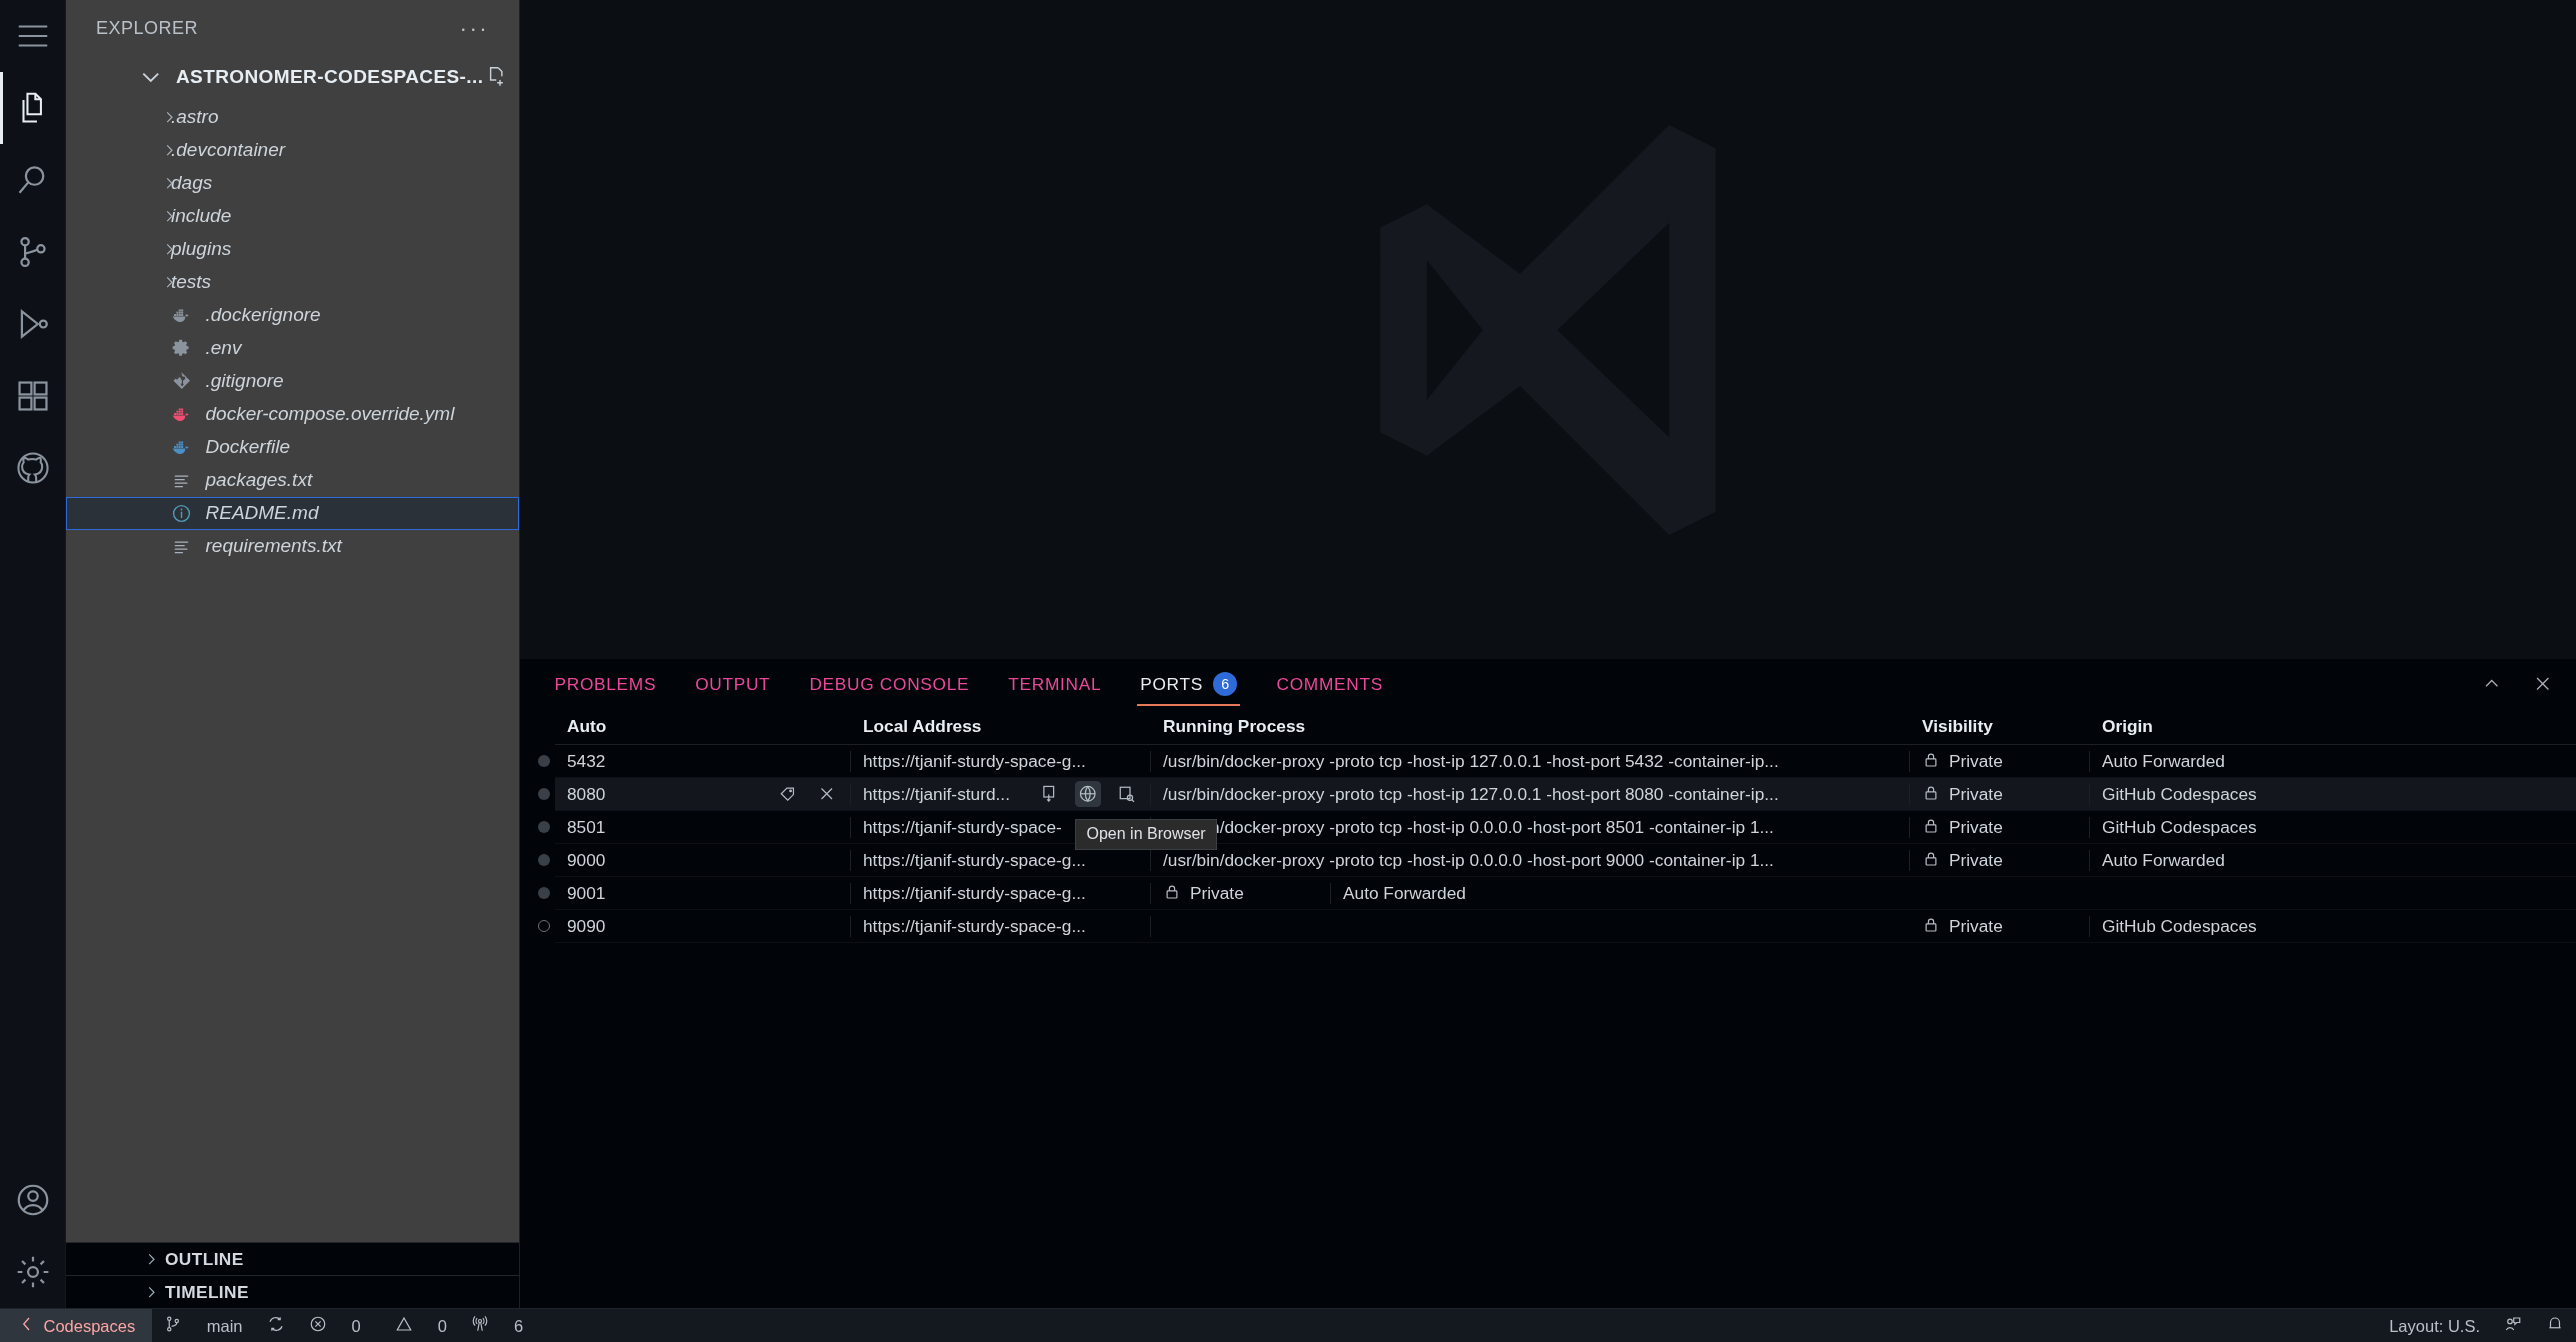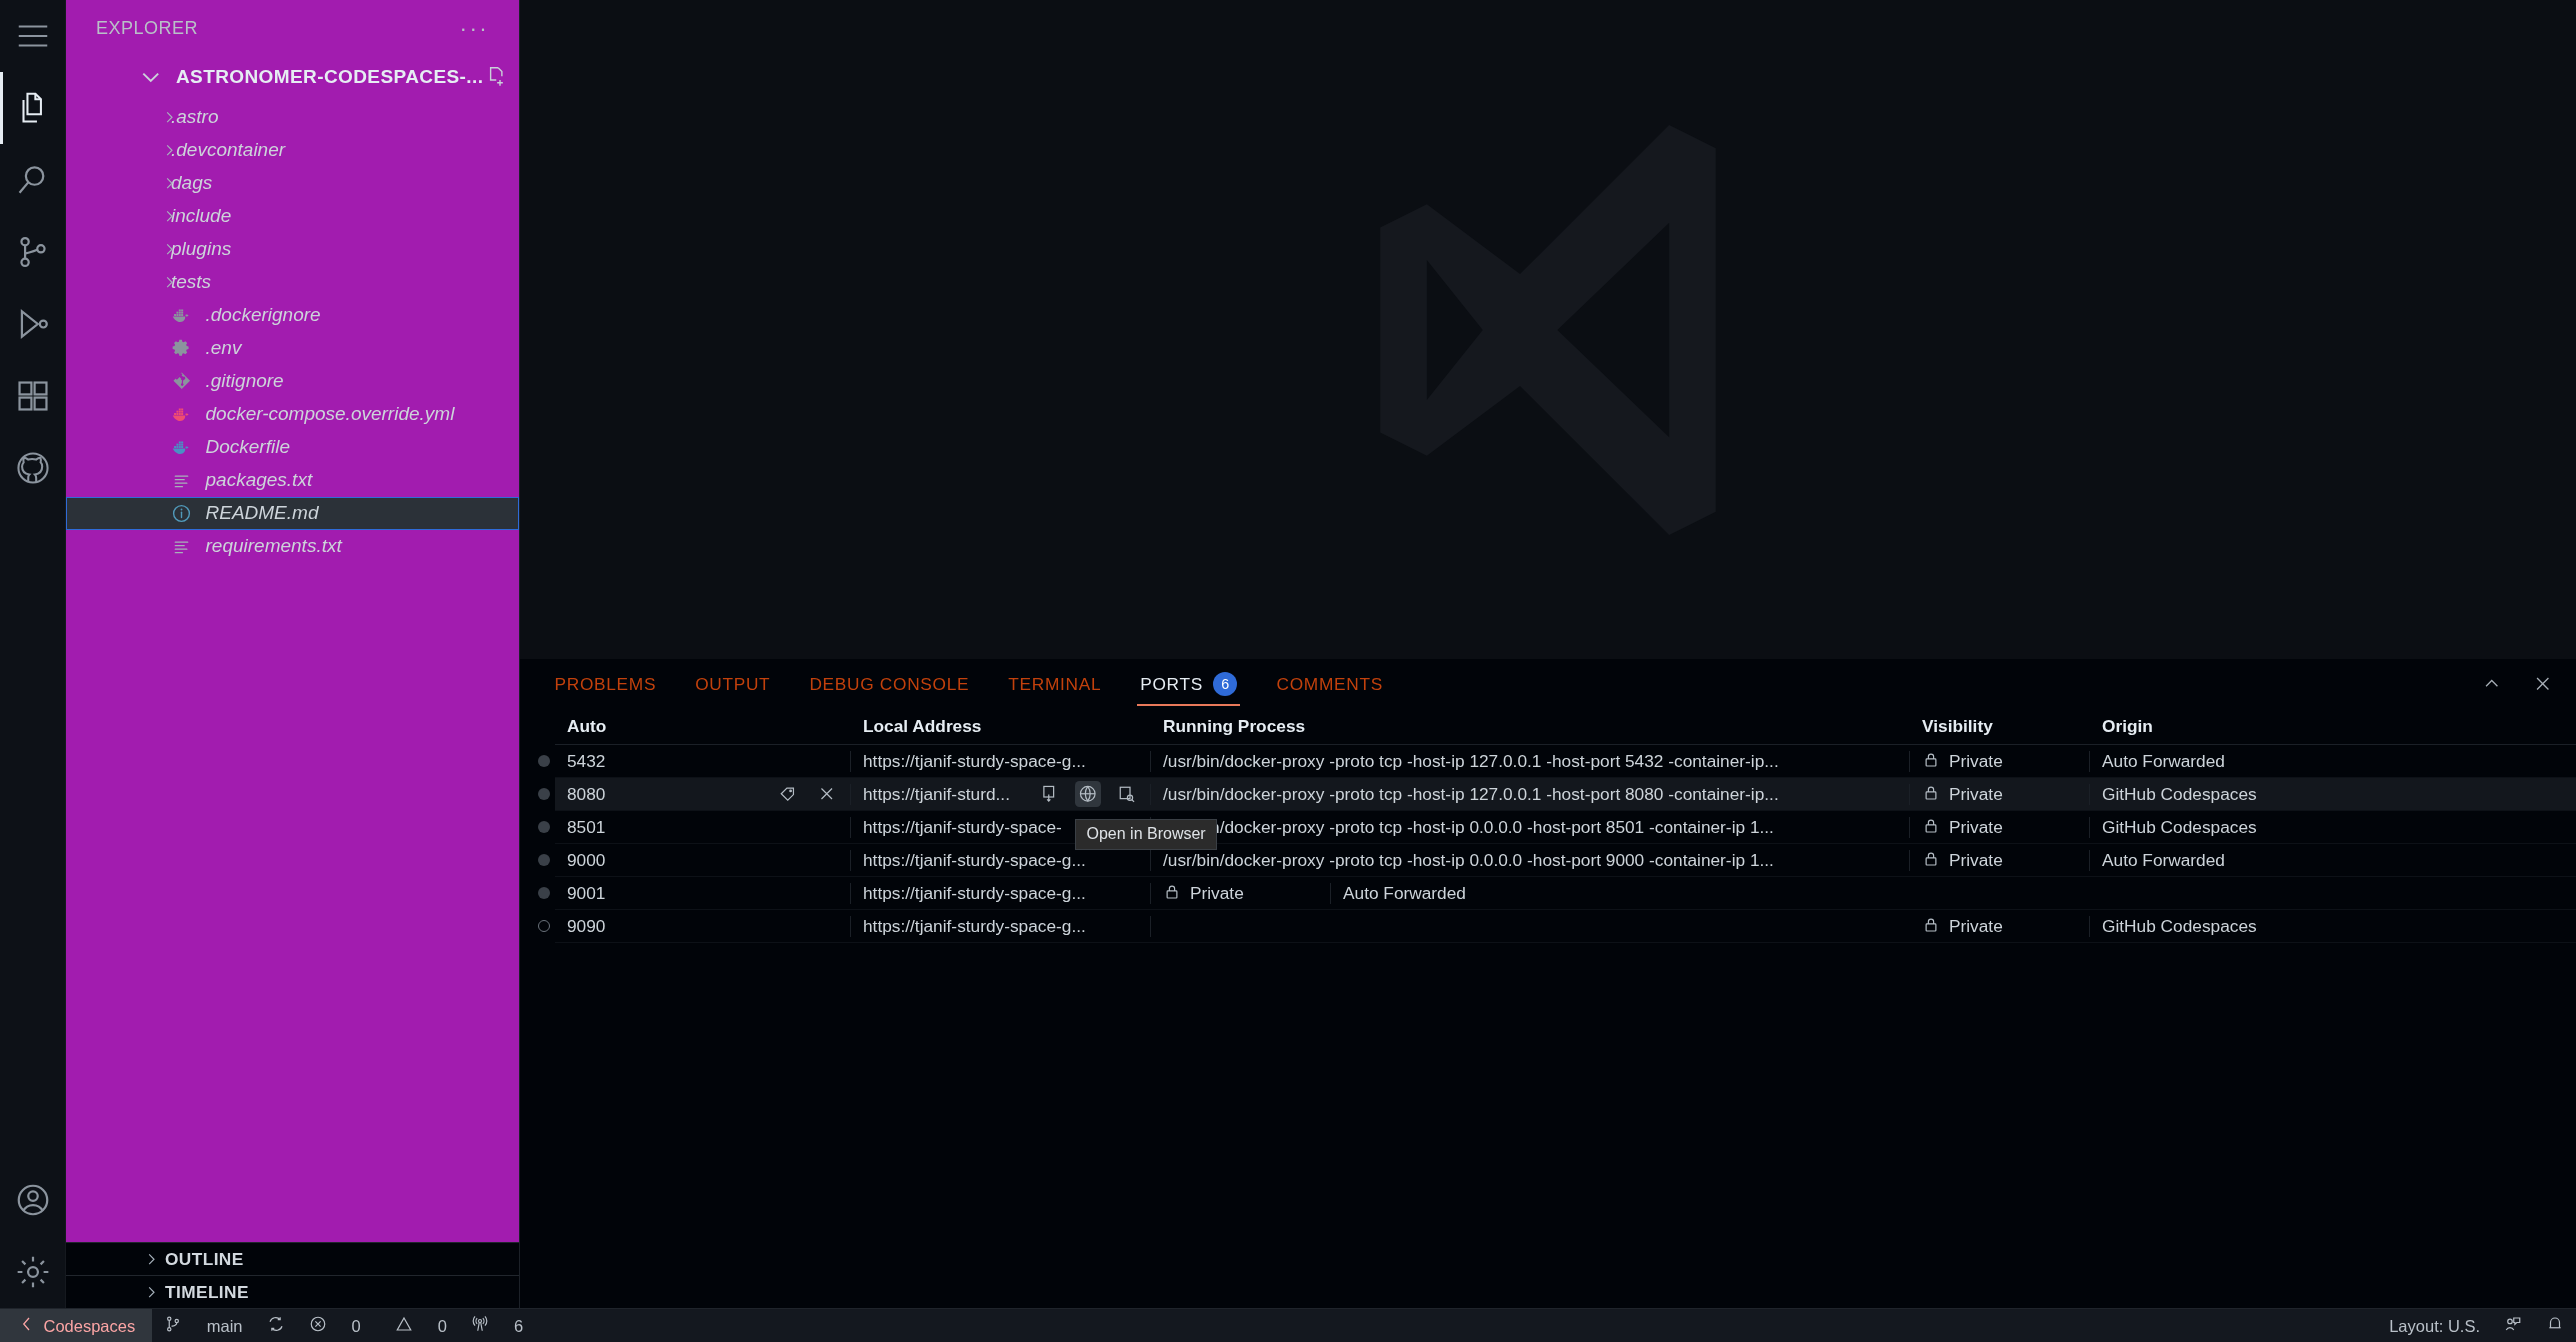--- a/index.html
+++ b/index.html
@@ -24,21 +24,21 @@
   }
   .act-item.active { color: #e6edf3; }
   .act-item.active::before {
     content: ""; position: absolute; left: 0; top: 0; bottom: 0; width: 3px; background: #e6edf3;
   }
   .act-item svg { width: 38px; height: 38px; display: block; }
   .act-spacer { flex: 1; }
 
   
   .side-bar {
-    width: 454px; background: #a21caf; flex-shrink: 0;
+    width: 454px; background: #404040; flex-shrink: 0;
     display: flex; flex-direction: column; border-right: 0.8px solid #1c2128;
   }
   .side-title {
     height: 57px; display: flex; align-items: center; padding: 0 30px;
     justify-content: space-between;
   }
   .side-title-text { font-size: 18px; color: #b9c0c8; letter-spacing: 0.5px; }
   .side-title-more { color: #b9c0c8; font-size: 22.5px; line-height: 7.5px; letter-spacing: 2.3px; }
 
   .folder-header {
@@ -102,21 +102,21 @@
   .watermark svg { width: 466px; height: 466px; display:block; }
 
   
   .panel { flex: 1; background: #010409; display: flex; flex-direction: column; min-height: 0; }
   .panel-tabs {
     height: 50px; display: flex; align-items: stretch; padding-left: 15px;
     position: relative;
   }
   .ptab {
     display: flex; align-items: center; padding: 0 19.5px; position: relative;
-    font-size: 17.3px; color: #c2410c; letter-spacing: 0.7px; cursor: pointer;
+    font-size: 17.3px; color: #ec4899; letter-spacing: 0.7px; cursor: pointer;
   }
   .ptab.active { color: #e6edf3; }
   .ptab.active::after {
     content: ""; position: absolute; left: 16.5px; right: 16.5px; bottom: 3px; height: 2.3px;
     background: #e8795a;
   }
   .tab-badge {
     margin-left: 10.5px; background: #2f6bd8; color: #fff; font-size: 14.3px;
     min-width: 24px; height: 24px; border-radius: 12px; display: flex;
     align-items: center; justify-content: center; padding: 0 6.8px;

